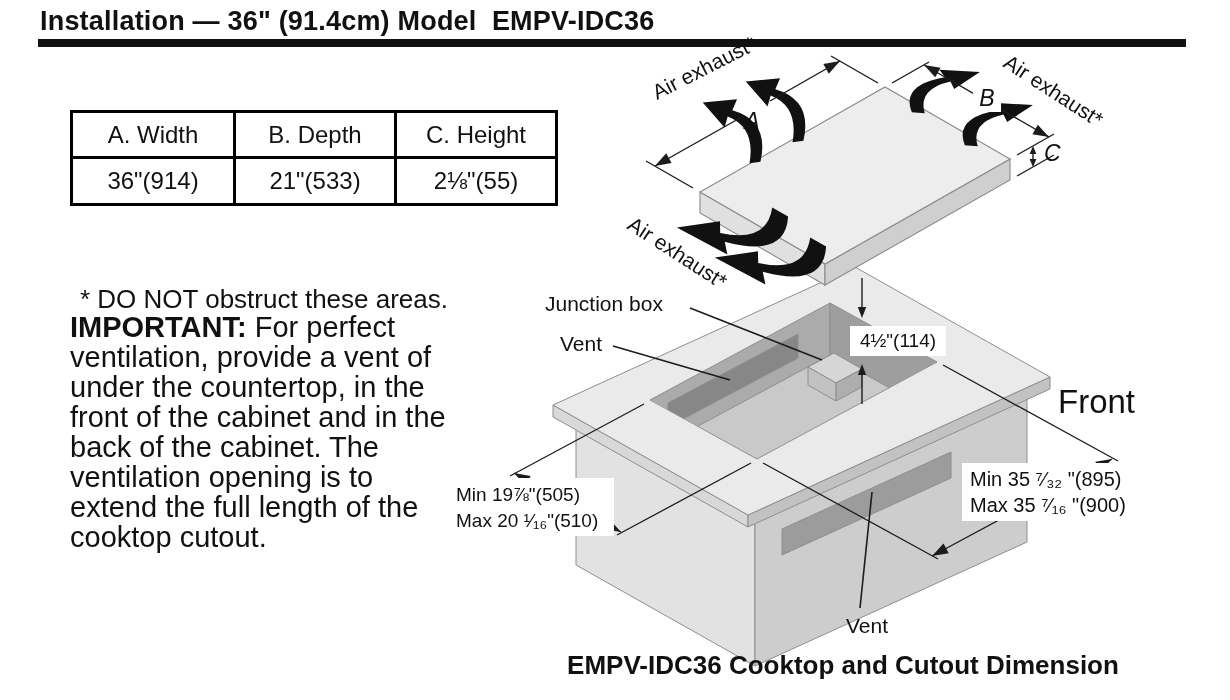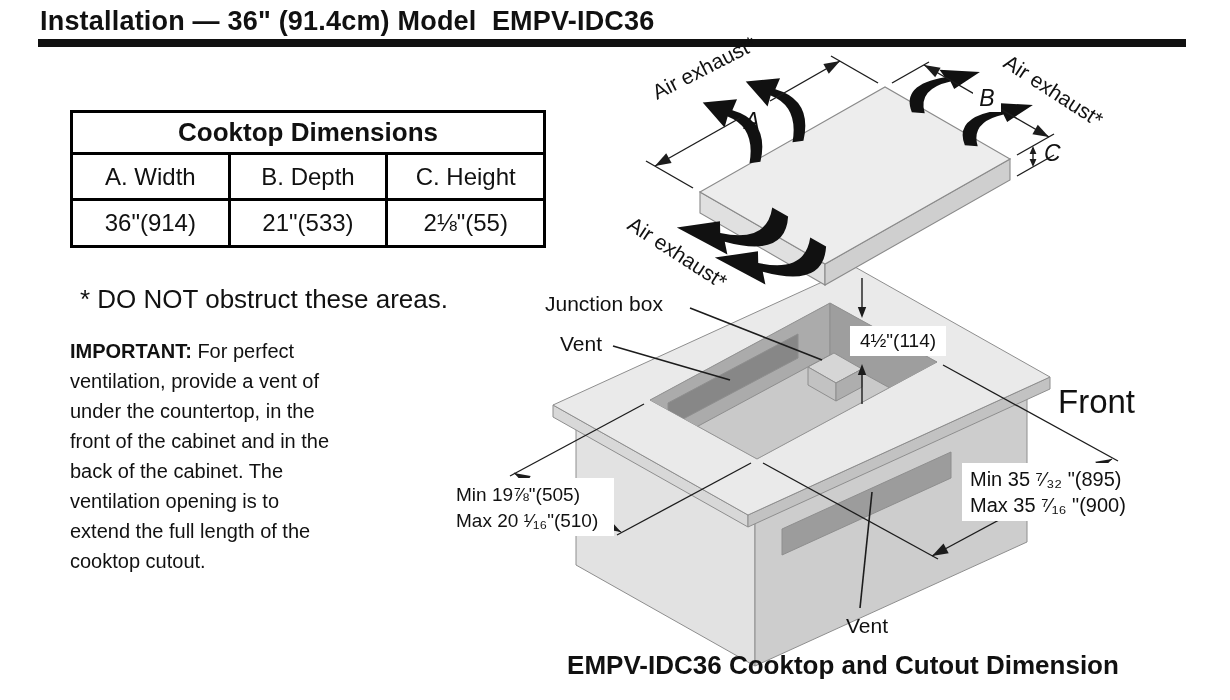--- a/index.html
+++ b/index.html
@@ -6,40 +6,37 @@
   body{width:1230px;height:700px;background:#ffffff;overflow:hidden;position:relative;
        font-family:"Liberation Sans",sans-serif;color:#111;}
   .abs{position:absolute;}
   #page-title{left:40px;top:6px;font-size:27px;font-weight:bold;letter-spacing:.2px;white-space:pre;}
   #title-rule{left:38px;top:39px;width:1148px;height:8px;background:#111;}
   table.dims{border-collapse:collapse;table-layout:fixed;}
   table.dims td{border:3px solid #000;text-align:center;vertical-align:middle;
                 font-size:24px;padding:0;}
   table.dims td.hd{font-weight:bold;font-size:26px;}
   #note-obstruct{left:80px;top:284px;font-size:26px;}
-  #important-block{left:70px;top:336px;width:410px;font-size:20px;line-height:30px;}
+  #important-block{left:70px;top:312px;width:410px;font-size:29px;line-height:30px;}
   #important-block b{font-weight:bold;}
   #important-block span{white-space:pre-line;}
   #caption{left:448px;top:650px;width:790px;text-align:center;font-size:26px;font-weight:bold;}
   svg text{font-family:"Liberation Sans",sans-serif;fill:#111;}
   .lbl{font-size:21px;}
   .dimtxt{font-size:19px;}
   .abc{font-size:23px;font-style:italic;}
 </style>
 </head>
 <body>
 
 <div class="abs" id="page-title">Installation — 36" (91.4cm) Model  EMPV-IDC36</div>
 <div class="abs" id="title-rule"></div>
 
 <table class="dims abs" style="left:70px;top:110px;width:476px;">
   <tbody>
-      <tr style="height:42px;">
-    <td class="hd" colspan="3">Cooktop Dimensions</td>
-  </tr>
   <tr style="height:46px;">
     <td style="width:160px;">A. Width</td>
     <td style="width:158px;">B. Depth</td>
     <td style="width:158px;">C. Height</td>
   </tr>
   <tr style="height:47px;">
     <td>36"(914)</td>
     <td>21"(533)</td>
     <td>2⅛"(55)</td>
   </tr>

